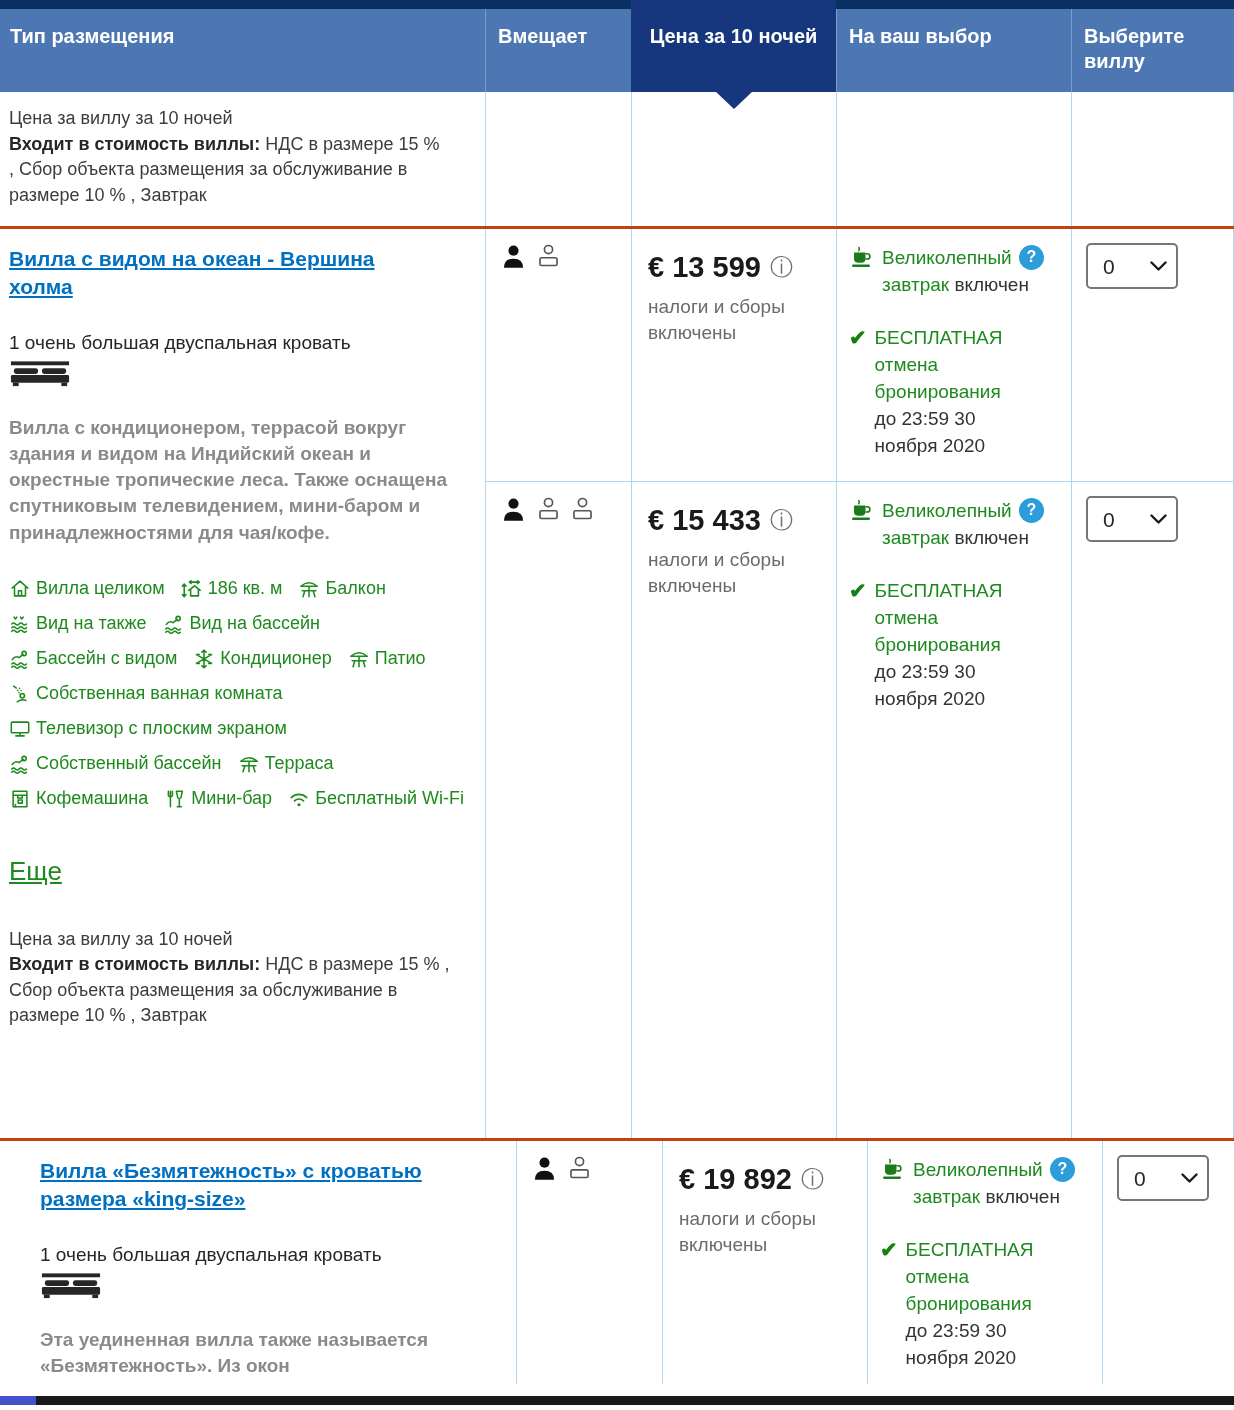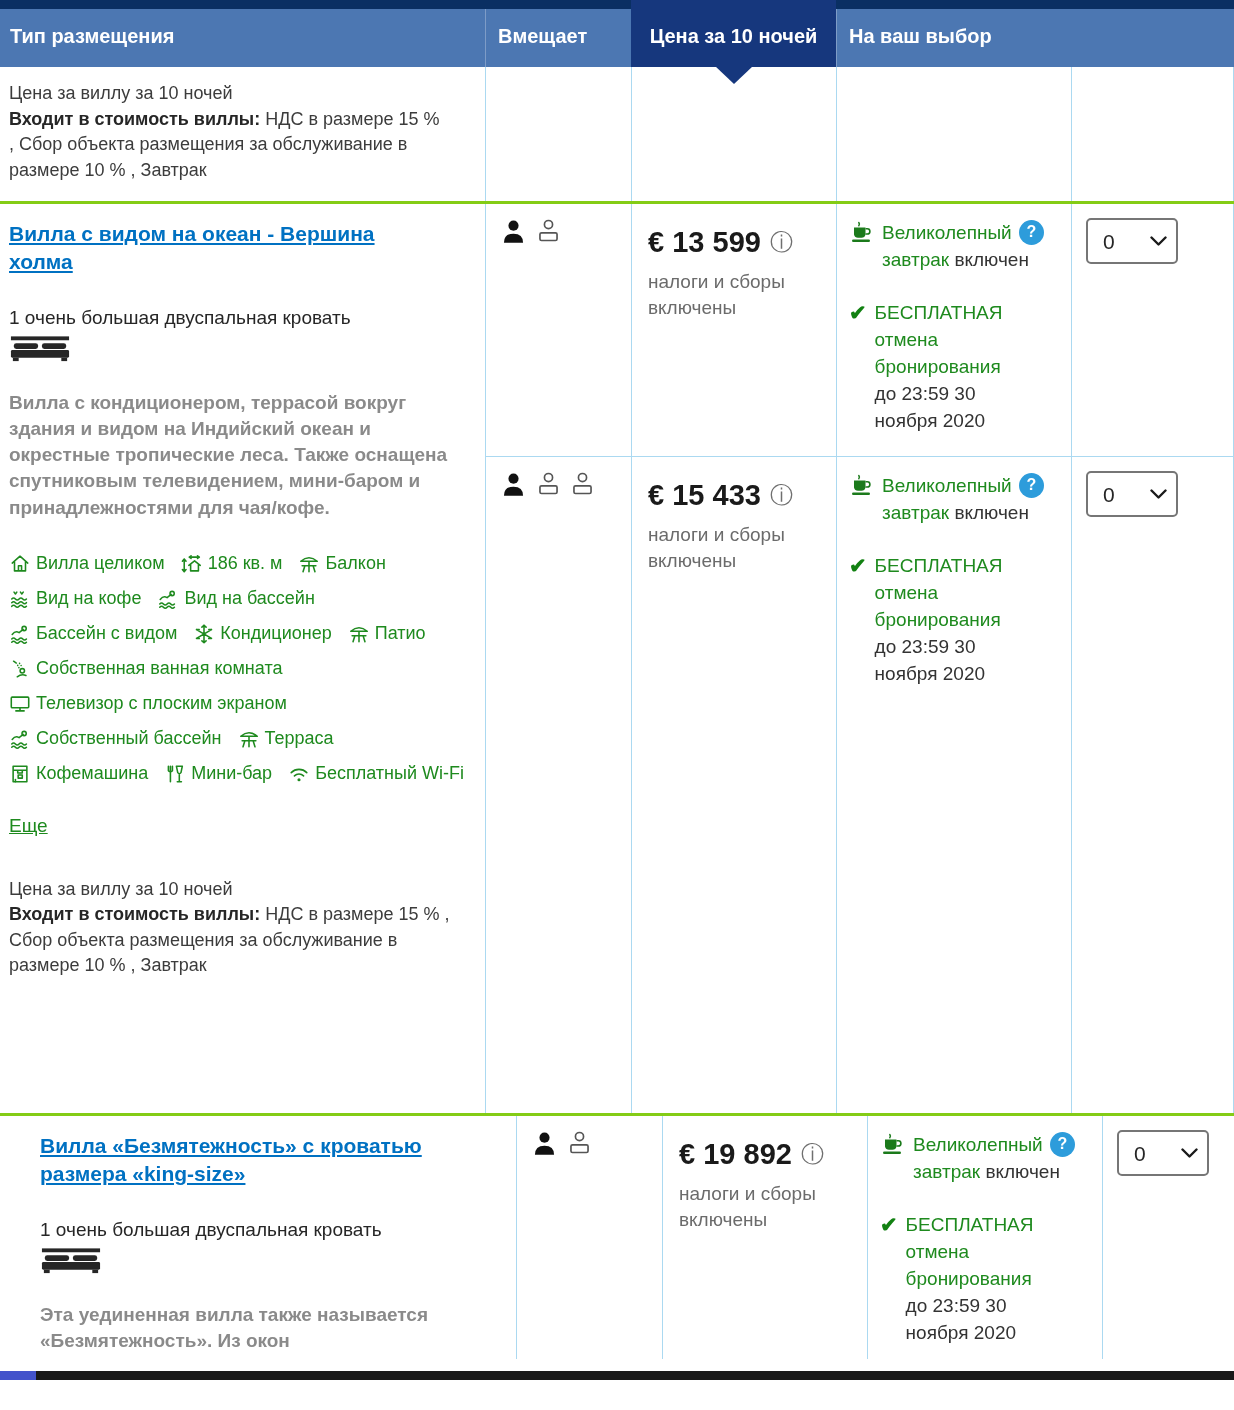--- a/index.html
+++ b/index.html
@@ -54,21 +54,21 @@
     border-left:1px solid #abd9f1;
     background:#fff;
     position:relative;
   }
   .cell.first { border-left:none; }
   .cell.last { border-right:1px solid #abd9f1; }
   .cell.subline { border-top:1px solid #abd9f1; }
 
   .intro-row .cell { min-height:134px; }
 
-  .villa-row { border-top:3px solid #84cc16; }
+  .villa-row { border-top:3px solid #c2410c; }
   .villa-row .type-cell { grid-row:1 / 3; padding:16px 14px 10px 9px; }
   .villa-row-single .type-cell { padding:16px 14px 10px 9px; }
   .row-v1 { grid-template-rows:252px auto; min-height:912px; }
   .row-v2 { height:256px; overflow:hidden;padding-left:31px; }
 
   
   .villa-title {
     display:inline-block;
     color:#0071c2; font-size:21px; font-weight:bold; line-height:1.35;
     text-decoration:underline; max-width:385px; cursor:pointer;
@@ -79,22 +79,22 @@
     margin-top:28px; font-size:19px; line-height:1.38; color:#8a8a8a; max-width:458px;font-weight:bold;
   }
   .amenities {
     margin-top:32px; max-width:462px;
     display:flex; flex-wrap:wrap; column-gap:16px; row-gap:13px;
     color:#1e8a1e; font-size:18px;
   }
   .am { display:inline-flex; align-items:center; gap:5px; white-space:nowrap; }
   .ai { flex:0 0 auto; }
   .more-link {
-    display:inline-block; margin-top:30px;
-    color:#1e8a1e; font-size:19px; text-decoration:underline; cursor:pointer;
+    display:inline-block; margin-top:46px;
+    color:#1e8a1e; font-size:26px; text-decoration:underline; cursor:pointer;
   }
   .fee-block { margin-top:40px; font-size:18px; line-height:1.42; color:#3c3c3c; max-width:458px; }
   .intro-row .fee-block { margin-top:0; padding:14px 14px 10px 9px; }
   .fee-bold { font-weight:bold; color:#262626; }
 
   
   .cap-cell { padding:14px 8px 8px 14px; display:flex; align-items:flex-start; gap:9px; }
 
   
   .price-cell { padding:22px 12px 10px 16px; }
@@ -146,20 +146,21 @@
 
 <div class="table">
 
   <div class="top-strip"></div>
 
   <div class="grid-row header">
     <div class="th">Тип размещения</div>
     <div class="th">Вмещает</div>
     <div class="th th-price">Цена за 10 ночей</div>
     <div class="th">На ваш выбор</div>
+    <div class="th"><span class="th-select" style="display:inline-block">Выберите виллу</span></div>
   </div>
 
   <div class="grid-row intro-row">
     <div class="cell first">
       <div class="fee-block">
         <div>Цена за виллу за 10 ночей</div>
         <div><span class="fee-bold">Входит в стоимость виллы:</span><span> НДС в размере 15 % , Сбор объекта размещения за обслуживание в размере 10 % , Завтрак</span></div>
       </div>
     </div>
     <div class="cell"></div>
@@ -199,21 +200,21 @@
         <span class="am">
           <svg class="ai" width="22" height="22" viewBox="0 0 24 24" fill="none" stroke="currentColor" stroke-width="1.7" stroke-linecap="round" stroke-linejoin="round">
               <path d="M3 9 Q12 1.5 21 9 Z M12 9 V14 M4.5 14 H19.5 M7.5 14 L5.5 20.5 M16.5 14 L18.5 20.5 M12 14 V20.5"></path>
             </svg>
           <span>Балкон</span>
         </span>
         <span class="am">
           <svg class="ai" width="22" height="22" viewBox="0 0 24 24" fill="none" stroke="currentColor" stroke-width="1.7" stroke-linecap="round" stroke-linejoin="round">
               <path d="M5.5 4.5 L7 6.5 L8.5 4.5 M12.5 4.5 L14 6.5 L15.5 4.5 M3 12 q2-2.2 4 0 t4 0 t4 0 t4 0 M3 16 q2-2.2 4 0 t4 0 t4 0 t4 0 M3 20 q2-2.2 4 0 t4 0 t4 0 t4 0"></path>
             </svg>
-          <span>Вид на кофе</span>
+          <span>Вид на также</span>
         </span>
         <span class="am">
           <svg class="ai" width="22" height="22" viewBox="0 0 24 24" fill="none" stroke="currentColor" stroke-width="1.7" stroke-linecap="round" stroke-linejoin="round">
               <circle cx="16.5" cy="6" r="2.3"></circle>
               <path d="M3.5 12.5 q3.5-4.5 7.5-2 l4.5-3.5 M3 17.5 q2-2.2 4 0 t4 0 t4 0 t4 0 M3 21 q2-2.2 4 0 t4 0 t4 0 t4 0"></path>
             </svg>
           <span>Вид на бассейн</span>
         </span>
         <span class="am">
           <svg class="ai" width="22" height="22" viewBox="0 0 24 24" fill="none" stroke="currentColor" stroke-width="1.7" stroke-linecap="round" stroke-linejoin="round">

